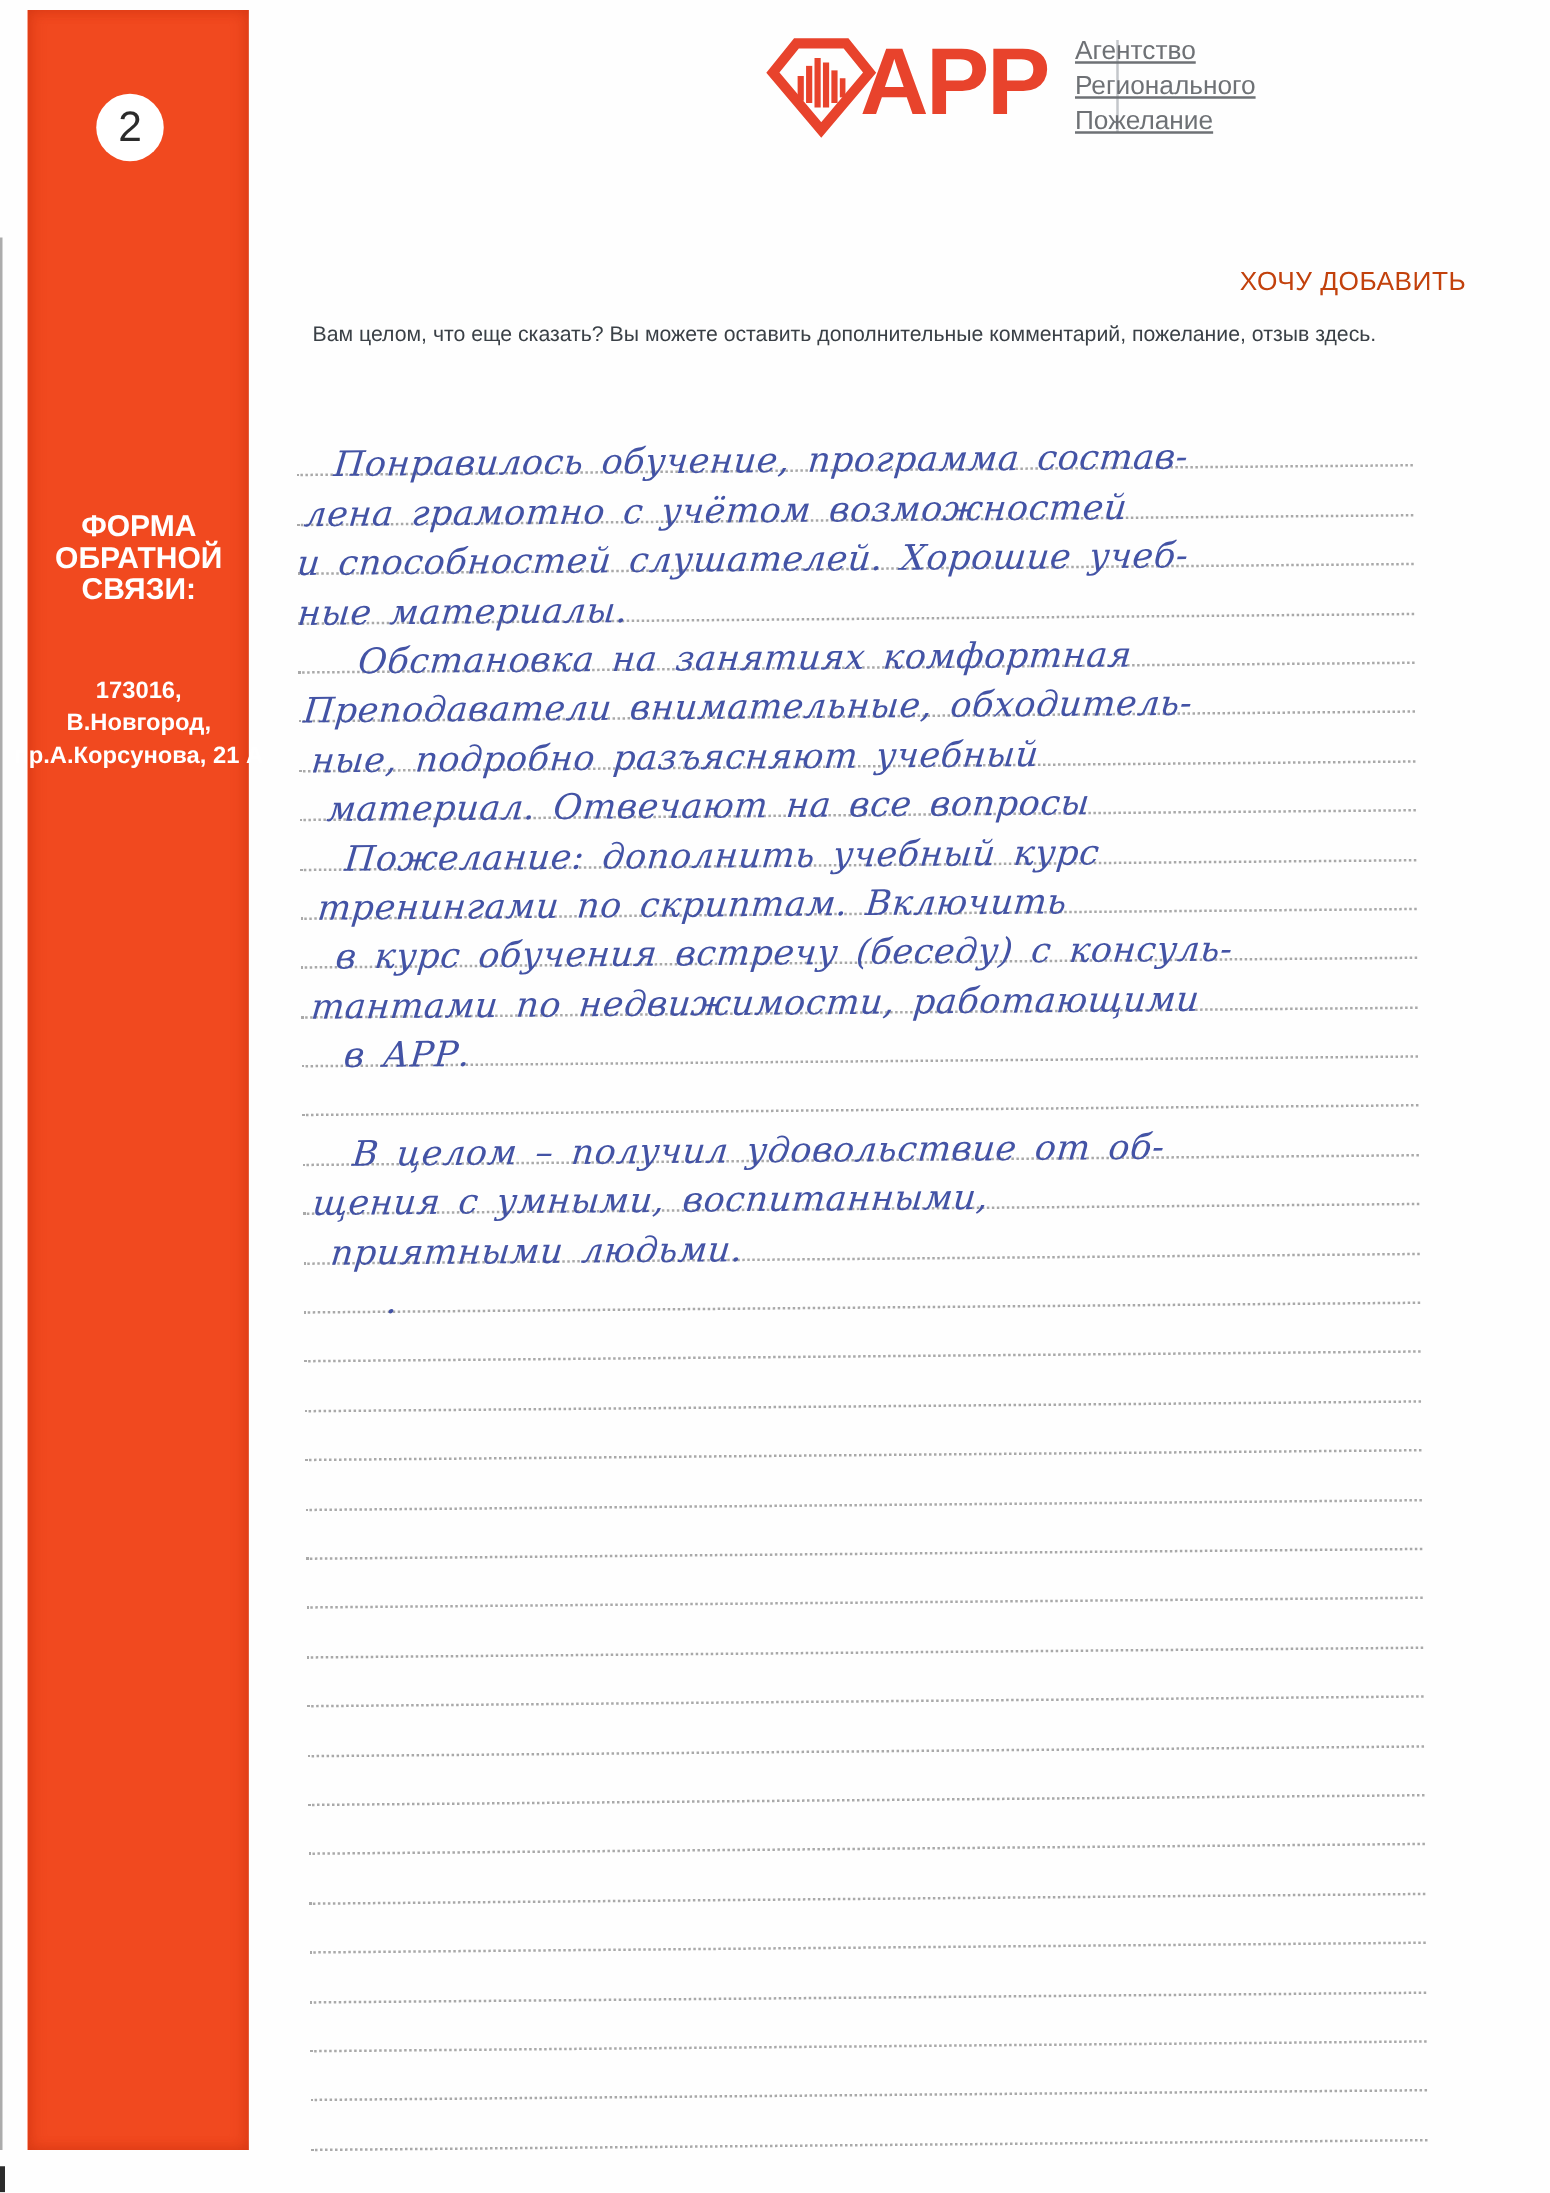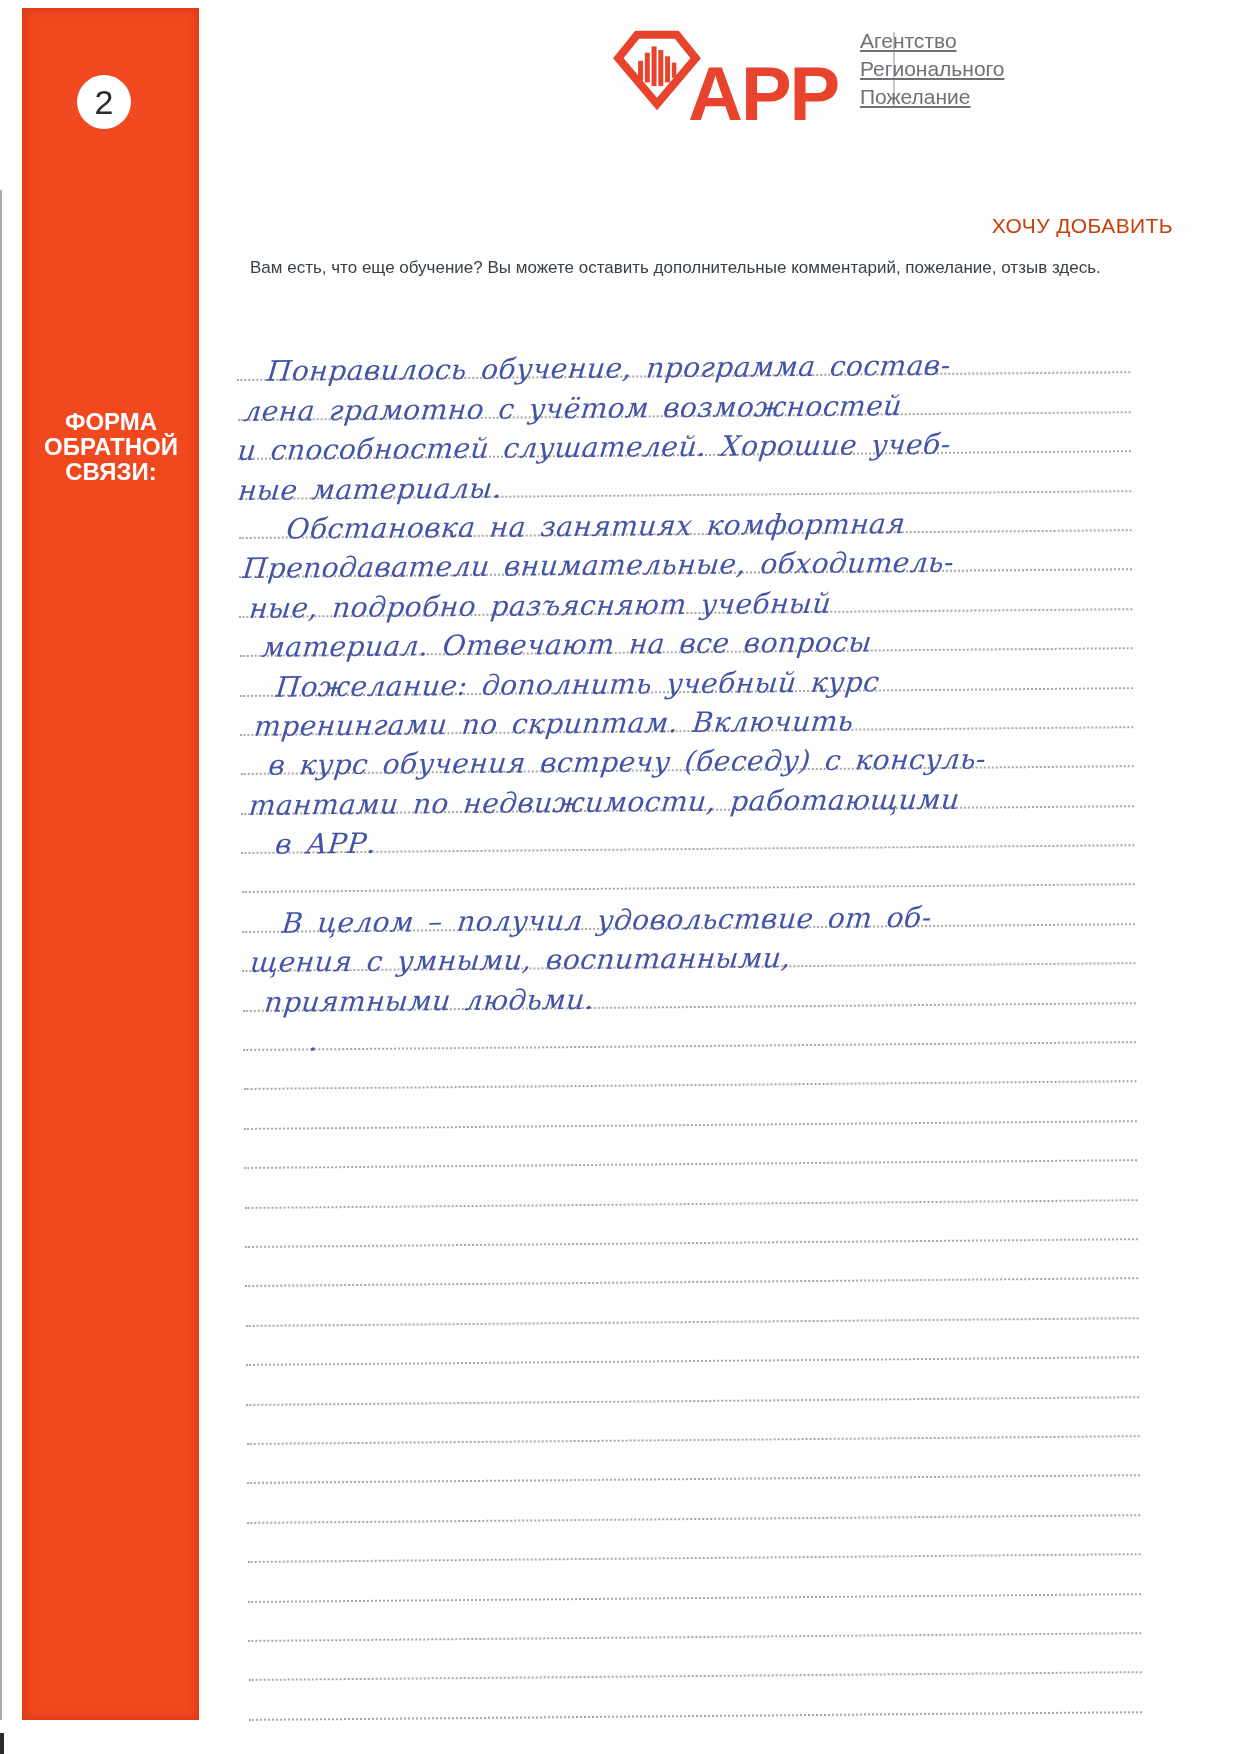--- a/index.html
+++ b/index.html
@@ -25,21 +25,20 @@
   }
   .sb-title{ top:371px; font-size:24px;margin-top:30px; }
   .sb-contact{ top:446px; font-size:20px; line-height:27px; }
   .sb-address{ top:532px; font-size:19px; line-height:26px; }
   
   .logo-icon{ position:absolute; left:612px; top:22px; width:90px; height:92px; }
   .logo-text{
     position:absolute; left:688px; top:18px;
     font-size:76px; line-height:96px; font-weight:bold; letter-spacing:-2px;
     color:#e8432c;
-    margin-top:28px;
   }
   .logo-divider{
     position:absolute; left:893px; top:32px; width:2px; height:74px; background:#c3c6ca;
   }
   .org{
     position:absolute; left:860px; top:27px;
     font-size:21px; line-height:28px; color:#6e7175;text-decoration:underline;
   }
   
   .section-title{
@@ -77,20 +76,25 @@
 </head>
 <body>
 
 <div class="page">
 
   <aside class="sidebar">
     <div class="badge">
       <span>2</span>
     </div>
     <div class="sb-block sb-title">ФОРМА ОБРАТНОЙ СВЯЗИ:</div>
+    <div class="sb-block sb-address">
+      <div>173016,</div>
+      <div>В.Новгород,</div>
+      <div>пр.А.Корсунова, 21 А</div>
+    </div>
   </aside>
 
   <header>
     <span class="logo-icon">
       <svg viewBox="0 0 100 100" width="90" height="92">
         <path d="M 28 13 L 72 13 L 93 39 L 50 90 L 7 39 Z" fill="none" stroke="#e8432c" stroke-width="9" stroke-linejoin="miter"></path>
         <g fill="#e8432c">
           <rect x="29" y="42" width="5.5" height="22"></rect>
           <rect x="36.5" y="33" width="5.5" height="33"></rect>
           <rect x="44" y="26" width="5.5" height="44"></rect>
@@ -103,21 +107,21 @@
     <span class="logo-text">АРР</span>
     <span class="logo-divider"></span>
     <div class="org">
       <div>Агентство</div>
       <div>Регионального</div>
       <div>Пожелание</div>
     </div>
   </header>
 
   <div class="section-title">ХОЧУ ДОБАВИТЬ</div>
-  <div class="section-subtitle">Вам есть, что еще обучение? Вы можете оставить дополнительные комментарий, пожелание, отзыв здесь.</div>
+  <div class="section-subtitle">Вам целом, что еще сказать? Вы можете оставить дополнительные комментарий, пожелание, отзыв здесь.</div>
 
   <div class="ruled" id="ruled">
       <div class="row">
         <span class="hw" style="left: 30px; color: rgb(67, 83, 165);">Понравилось обучение, программа состав-</span>
       </div>
       <div class="row">
         <span class="hw" style="left: 6px; color: rgb(67, 83, 165);">лена грамотно с учётом возможностей</span>
       </div>
       <div class="row">
         <span class="hw" style="left: 0px; color: rgb(67, 83, 165);">и способностей слушателей. Хорошие учеб-</span>

